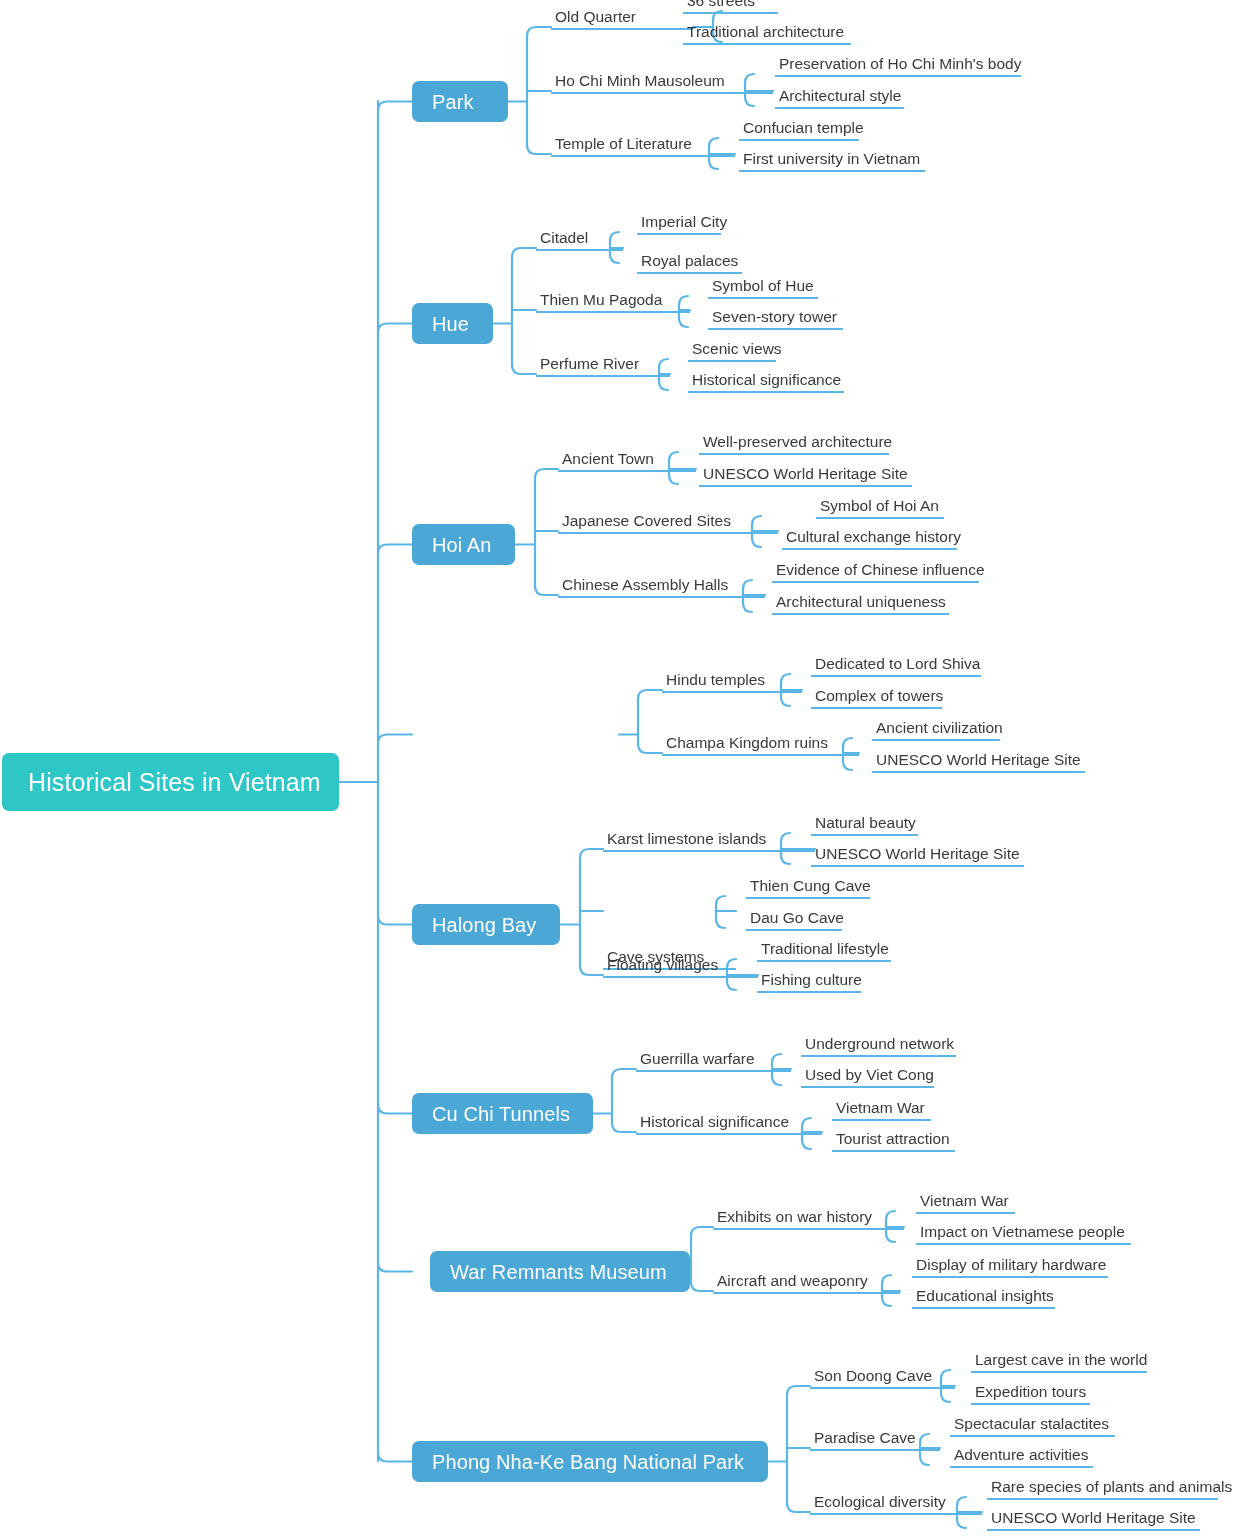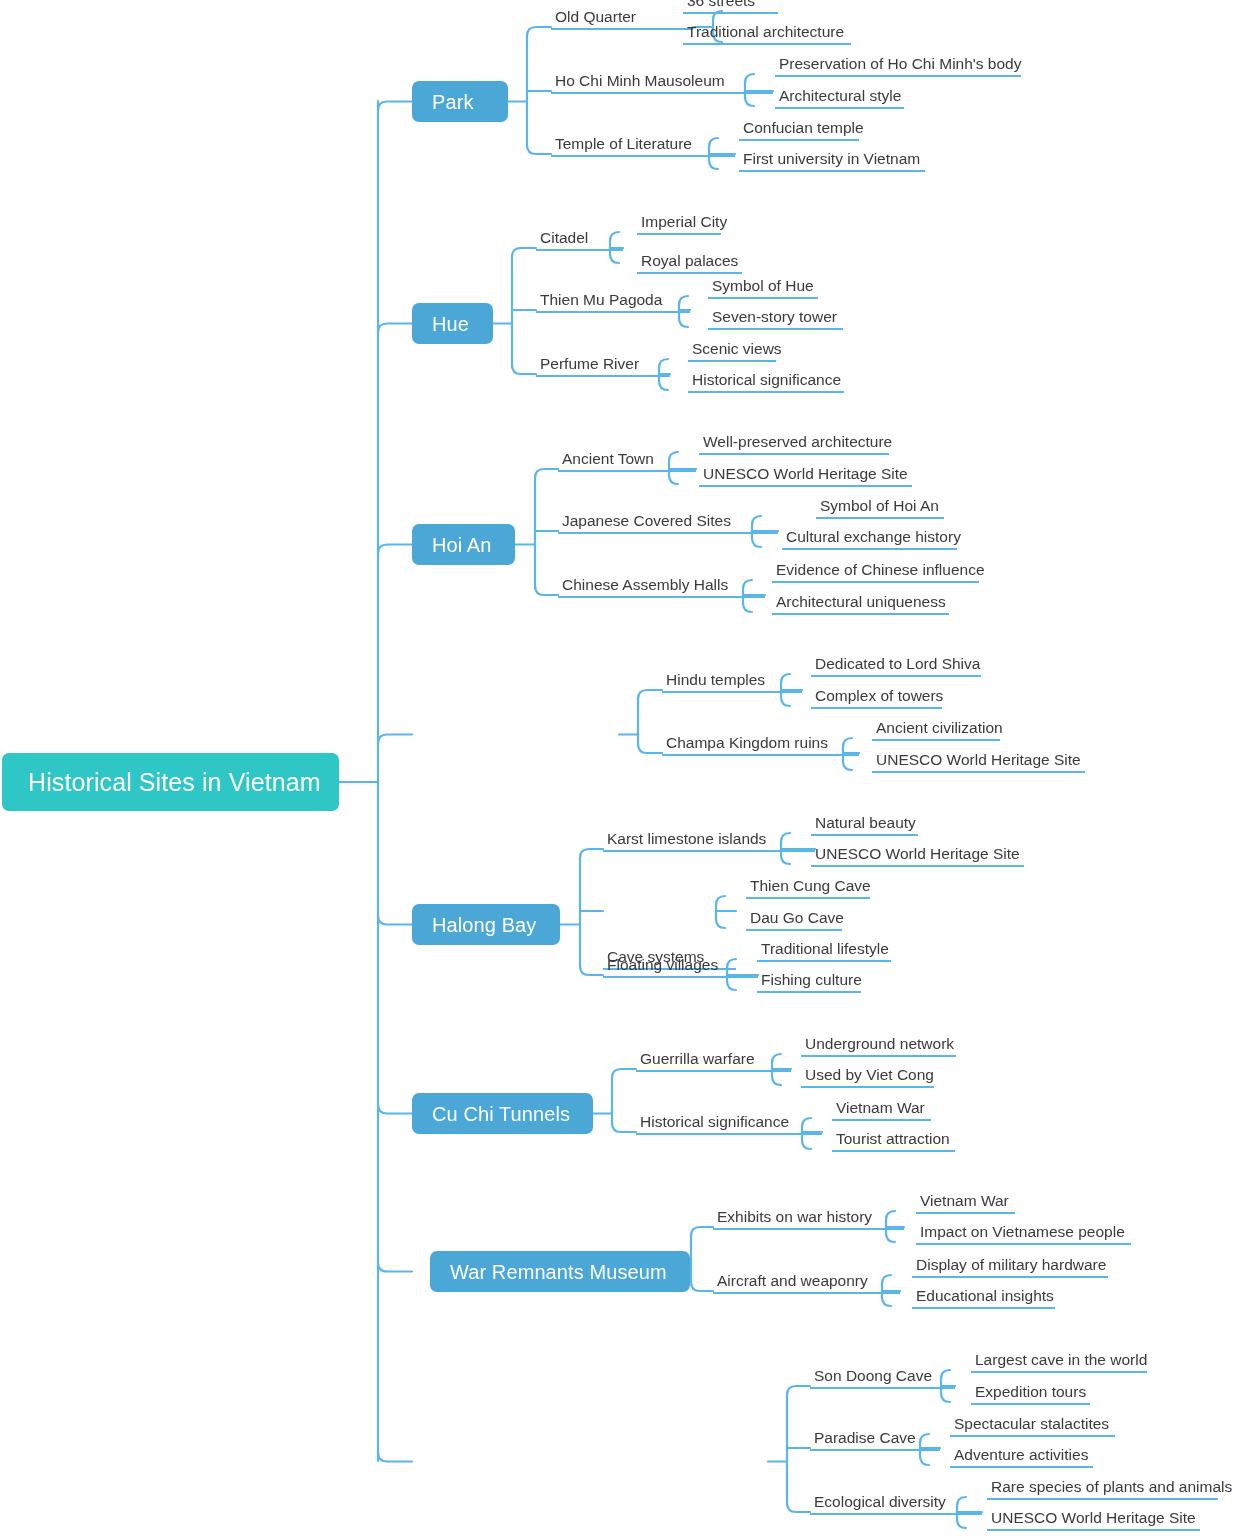--- a/index.html
+++ b/index.html
@@ -214,20 +214,21 @@
     <div class="node l2-node" style="left: 636px; top: 1115px; width: 186px; height: 20px; border-bottom: 2.2px solid rgb(91, 182, 232);">Historical significance</div>
     <div class="node l3-node" style="left: 832px; top: 1101px; width: 99px; height: 20px; border-bottom: 2.2px solid rgb(91, 182, 232);">Vietnam War</div>
     <div class="node l3-node" style="left: 832px; top: 1132px; width: 123px; height: 20px; border-bottom: 2.2px solid rgb(91, 182, 232);">Tourist attraction</div>
     <div class="node l1-node" style="left: 412px; top: 1251px; width: 260px; height: 41px; margin-left: 18px;">War Remnants Museum</div>
     <div class="node l2-node" style="left: 713px; top: 1210px; width: 191px; height: 20px; border-bottom: 2.2px solid rgb(91, 182, 232);">Exhibits on war history</div>
     <div class="node l3-node" style="left: 916px; top: 1194px; width: 99px; height: 20px; border-bottom: 2.2px solid rgb(91, 182, 232);">Vietnam War</div>
     <div class="node l3-node" style="left: 916px; top: 1225px; width: 215px; height: 20px; border-bottom: 2.2px solid rgb(91, 182, 232);">Impact on Vietnamese people</div>
     <div class="node l2-node" style="left: 713px; top: 1274px; width: 187px; height: 20px; border-bottom: 2.2px solid rgb(91, 182, 232);">Aircraft and weaponry</div>
     <div class="node l3-node" style="left: 912px; top: 1258px; width: 196px; height: 20px; border-bottom: 2.2px solid rgb(91, 182, 232);">Display of military hardware</div>
     <div class="node l3-node" style="left: 912px; top: 1289px; width: 143px; height: 20px; border-bottom: 2.2px solid rgb(91, 182, 232);">Educational insights</div>
+    <div class="node l1-node" style="left: 412px; top: 1441px; width: 356px; height: 41px;">Phong Nha-Ke Bang National Park</div>
     <div class="node l2-node" style="left: 810px; top: 1369px; width: 145px; height: 20px; border-bottom: 2.2px solid rgb(91, 182, 232);">Son Doong Cave</div>
     <div class="node l3-node" style="left: 971px; top: 1353px; width: 176px; height: 20px; border-bottom: 2.2px solid rgb(91, 182, 232);">Largest cave in the world</div>
     <div class="node l3-node" style="left: 971px; top: 1385px; width: 119px; height: 20px; border-bottom: 2.2px solid rgb(91, 182, 232);">Expedition tours</div>
     <div class="node l2-node" style="left: 810px; top: 1431px; width: 130px; height: 20px; border-bottom: 2.2px solid rgb(91, 182, 232);">Paradise Cave</div>
     <div class="node l3-node" style="left: 950px; top: 1417px; width: 165px; height: 20px; border-bottom: 2.2px solid rgb(91, 182, 232);">Spectacular stalactites</div>
     <div class="node l3-node" style="left: 950px; top: 1448px; width: 143px; height: 20px; border-bottom: 2.2px solid rgb(91, 182, 232);">Adventure activities</div>
     <div class="node l2-node" style="left: 810px; top: 1495px; width: 172px; height: 20px; border-bottom: 2.2px solid rgb(91, 182, 232);">Ecological diversity</div>
     <div class="node l3-node" style="left: 987px; top: 1480px; width: 231px; height: 20px; border-bottom: 2.2px solid rgb(91, 182, 232);">Rare species of plants and animals</div>
     <div class="node l3-node" style="left: 987px; top: 1511px; width: 213px; height: 20px; border-bottom: 2.2px solid rgb(91, 182, 232);">UNESCO World Heritage Site</div>
   </div>

